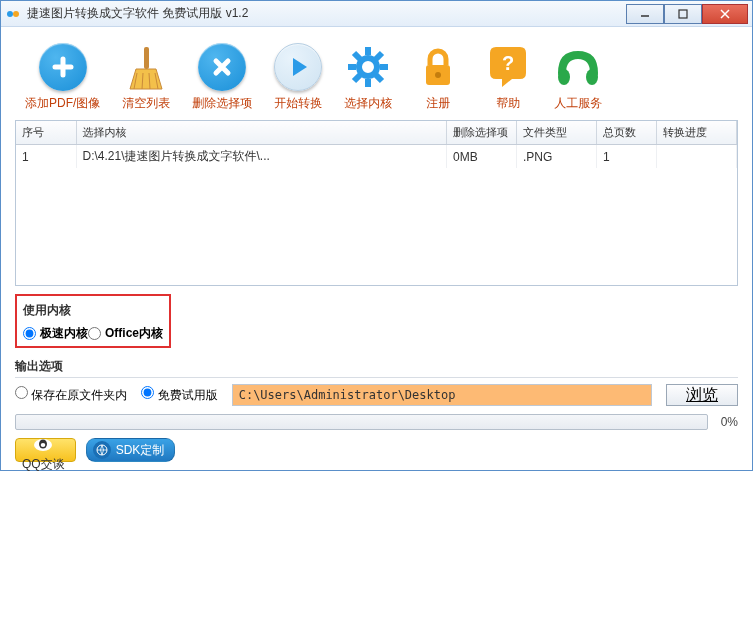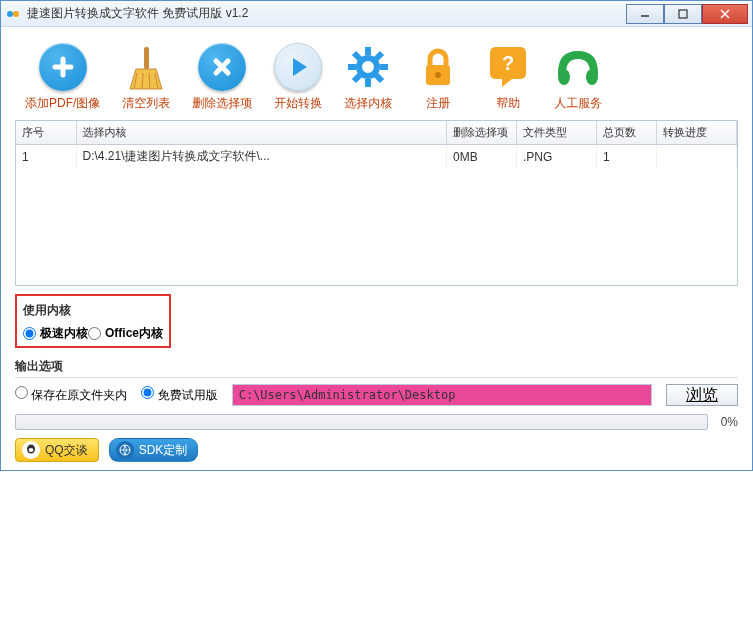--- a/index.html
+++ b/index.html
@@ -29,28 +29,28 @@
 table { width: 100%; border-collapse: collapse; table-layout: fixed; }
 th { background: linear-gradient(#fdfdfe,#eef2f7); border-right: 1px solid #d0d7e0; border-bottom: 1px solid #c5cdd8; text-align: left; padding: 4px 6px; font-weight: normal; font-size: 11px; color: #333; height: 22px; }
 td { border-right: 1px solid #eef0f3; padding: 3px 6px; font-size: 12px; color: #333; height: 20px; white-space: nowrap; overflow: hidden; text-overflow: ellipsis; }
 .group { margin-top: 8px; }
 .group-title { font-size: 12px; color: #333; padding: 2px 0; border-bottom: 1px solid #d8dde4; margin-bottom: 6px; font-weight: bold; }
 .highlight-box { border: 2px solid #e03030; padding: 4px 6px; display: inline-block; }
 .radio-row { display: flex; align-items: center; }
 .radio-row label { display: flex; align-items: center; gap: 4px; font-size: 12px; cursor: pointer; }
 .radio-row .bold { font-weight: bold; }
 .output-row { display: flex; align-items: center; gap: 14px; }
-.path-box { flex: 1; border: 1px solid #bfc8d3; background: #ec4899; padding: 3px 6px; font-family: Consolas, monospace; font-size: 12px; color: #333; height: 22px; }
+.path-box { flex: 1; border: 1px solid #bfc8d3; background: #fdba74; padding: 3px 6px; font-family: Consolas, monospace; font-size: 12px; color: #333; height: 22px; }
 .browse-btn { width: 72px; height: 22px; border: 1px solid #9aa7b6; background: linear-gradient(#fdfdfe,#e7ecf2); cursor: pointer; font-size: 16px; text-decoration: underline; }
 .progress-row { display: flex; align-items: center; gap: 6px; margin-top: 8px; }
 .progress-bar { flex: 1; height: 16px; border: 1px solid #b5bfcb; background: linear-gradient(#f4f6f9,#e7ebf1); border-radius: 2px; }
 .pct { font-size: 12px; color: #444; width: 24px; text-align: right; }
 .footer { display: flex; gap: 10px; margin-top: 8px; }
 .footer-btn { height: 24px; padding: 0 10px 0 6px; border-radius: 4px; display: flex; align-items: center; gap: 5px; font-size: 12px; color: #fff; cursor: pointer; border: 1px solid rgba(0,0,0,.15); }
-.fb-qq { background: linear-gradient(#ffe36a,#f7c21f); color: #333; border-color:#d7a90e; }
+.fb-qq { background: linear-gradient(#ffe36a,#f7c21f); color: #333; border-color:#d7a90e;flex-direction:column; }
 .fb-sdk { background: linear-gradient(#3aa2e6,#1f78c1); border-radius: 9px; }
 .icon-circle { width:18px; height:18px; border-radius:50%; background:#fff; display:flex; align-items:center; justify-content:center; font-size:11px; }
 </style>
 </head>
 <body>
 
 <div class="window">
 
   <div class="titlebar">
     <span class="app-icon">

